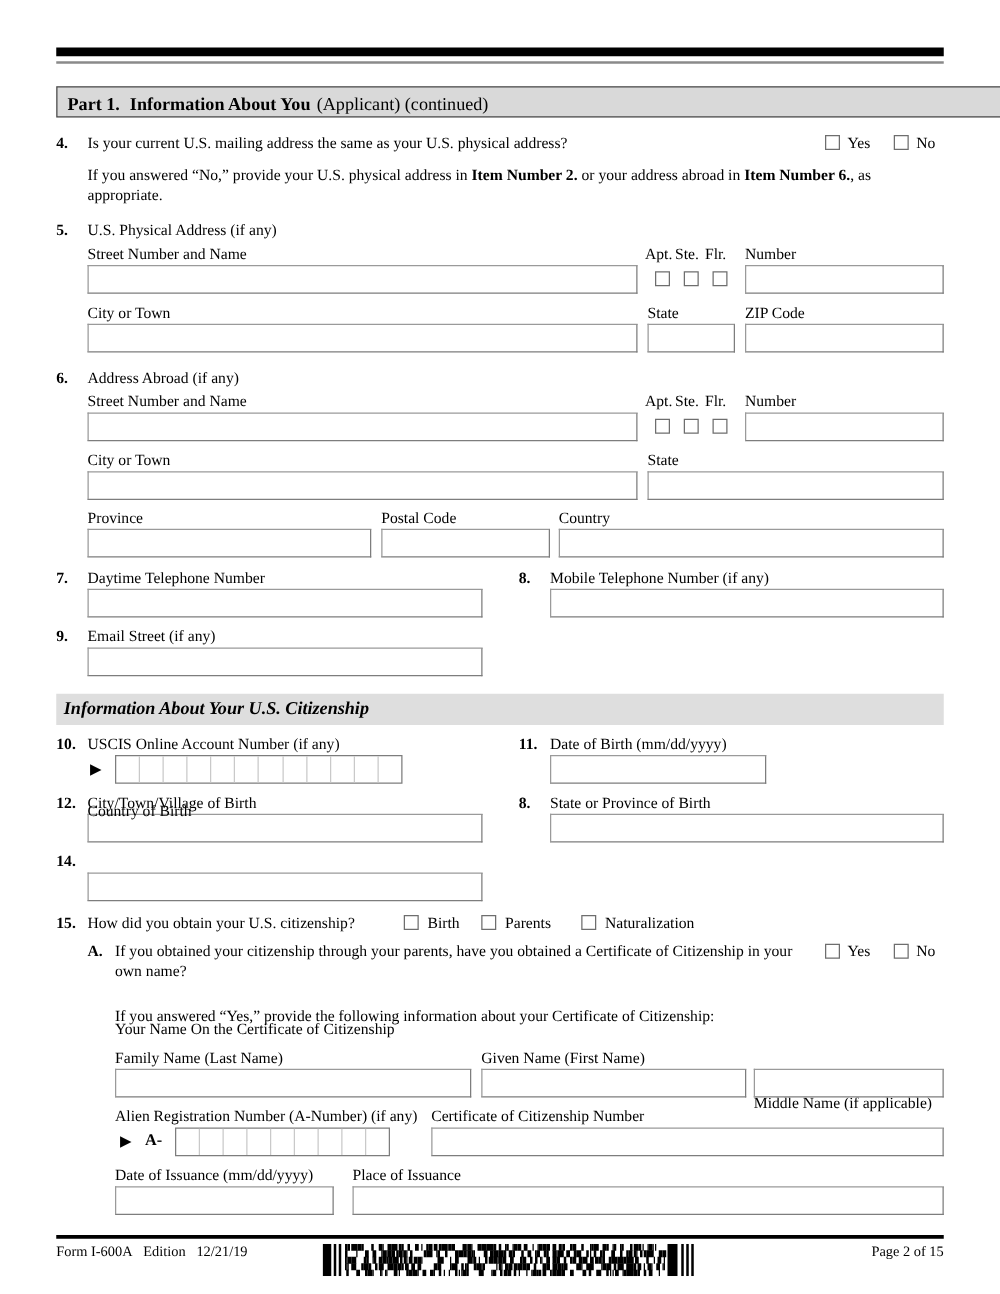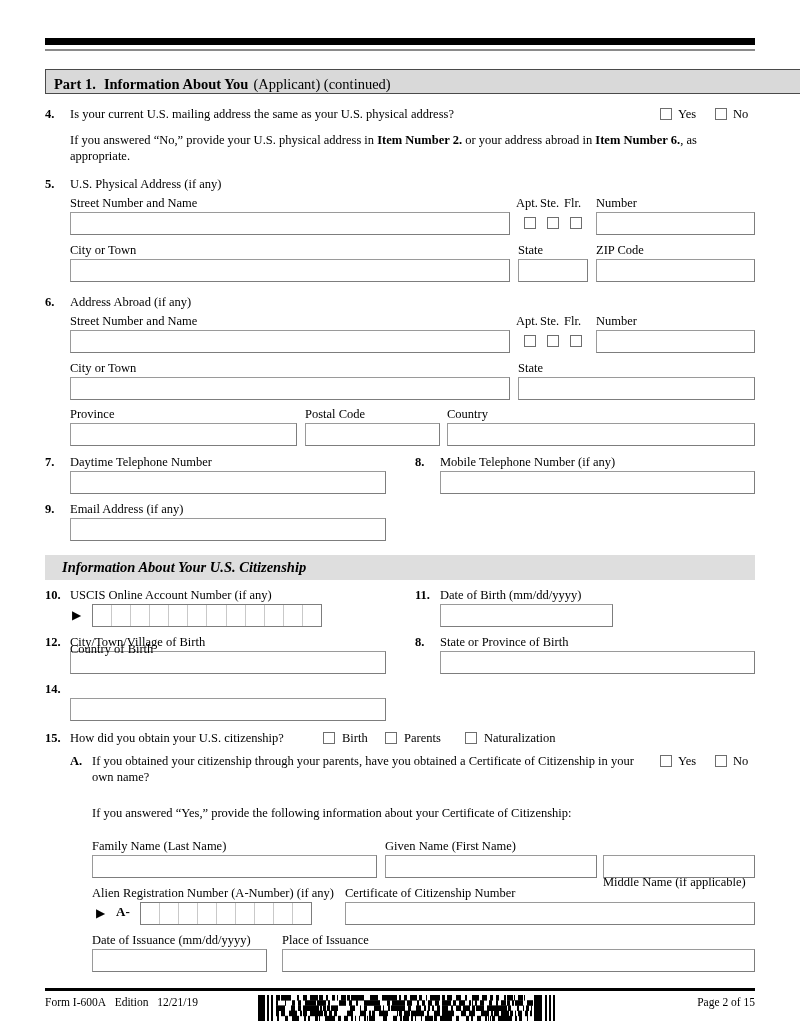--- a/index.html
+++ b/index.html
@@ -36,21 +36,21 @@
     font-size: 14.5px;
   }
   .part-bar .b { font-weight: bold; }
   .part-bar .n { font-weight: normal; }
 
   
   .sec-bar {
     position: absolute; left: 45px; top: 555px; width: 710px; height: 25px;
     background: #dedede;
     display: flex; align-items: center;
-    padding-left: 17px;
+    padding-left: 6px;
     font-size: 14.5px;
     font-weight: bold; font-style: italic;
   }
 
   
   .num {
     position: absolute;
     font-weight: bold;
     font-size: 12.5px;
     text-align: left;
@@ -208,21 +208,21 @@
 
   <div class="num" style="left:45px; top:455px;">7.</div>
   <div class="lbl" style="left:70px; top:455px;">Daytime Telephone Number</div>
   <div class="box" style="left:70px; top:471px; width:316px; height:23px;"></div>
 
   <div class="num" style="left:415px; top:455px;">8.</div>
   <div class="lbl" style="left:440px; top:455px;">Mobile Telephone Number (if any)</div>
   <div class="box" style="left:440px; top:471px; width:315px; height:23px;"></div>
 
   <div class="num" style="left:45px; top:502px;">9.</div>
-  <div class="lbl" style="left:70px; top:502px;">Email Address (if any)</div>
+  <div class="lbl" style="left:70px; top:502px;">Email Street (if any)</div>
   <div class="box" style="left:70px; top:518px; width:316px; height:23px;"></div>
 
   <div class="sec-bar">
     <span>Information About Your U.S. Citizenship</span>
   </div>
 
   <div class="num" style="left:45px; top:588px;">10.</div>
   <div class="lbl" style="left:70px; top:588px;">USCIS Online Account Number (if any)</div>
   <div class="arrow" style="left:72px; top:609px;">▶</div>
   <div class="comb" id="comb-uscis" style="left:92px; top:604px; width:230px; height:23px;">
@@ -271,20 +271,21 @@
   <div class="cb" style="left:660px; top:755px;"></div>
   <div class="lbl" style="left:678px; top:754px;">Yes</div>
   <div class="cb" style="left:715px; top:755px;"></div>
   <div class="lbl" style="left:733px; top:754px;">No</div>
 
   <div class="lbl" style="left:92px; top:806px;">If you answered “Yes,” provide the following information about your Certificate of Citizenship:</div>
   <div class="lbl" style="left:92px; top:817px;"></div>
 
   <div class="lbl" style="left:92px; top:818px;"></div>
 
+  <div class="lbl" style="left:92px; top:816px;">Your Name On the Certificate of Citizenship</div>
 
   <div class="lbl" style="left:92px; top:839px;">Family Name (Last Name)</div>
   <div class="box" style="left:92px; top:855px; width:285px; height:23px;"></div>
 
   <div class="lbl" style="left:385px; top:839px;">Given Name (First Name)</div>
   <div class="box" style="left:385px; top:855px; width:212px; height:23px;"></div>
 
   <div class="lbl" style="left:603px; top:839px;margin-top:36px;">Middle Name (if applicable)</div>
   <div class="box" style="left:603px; top:855px; width:152px; height:23px;"></div>
 

